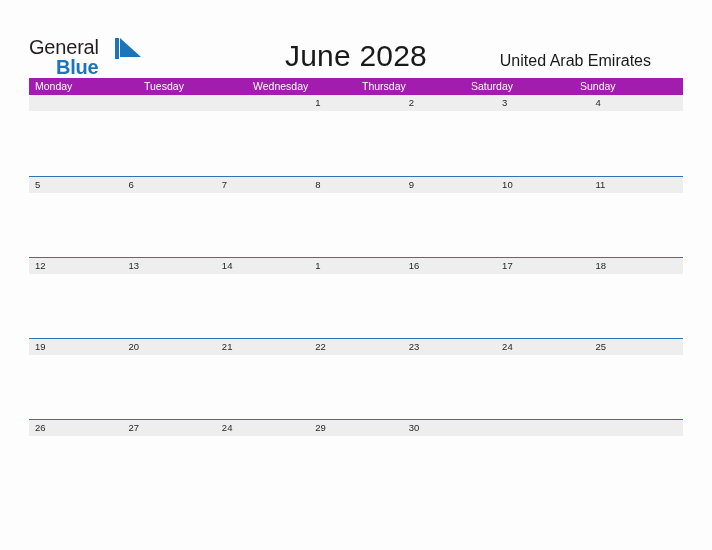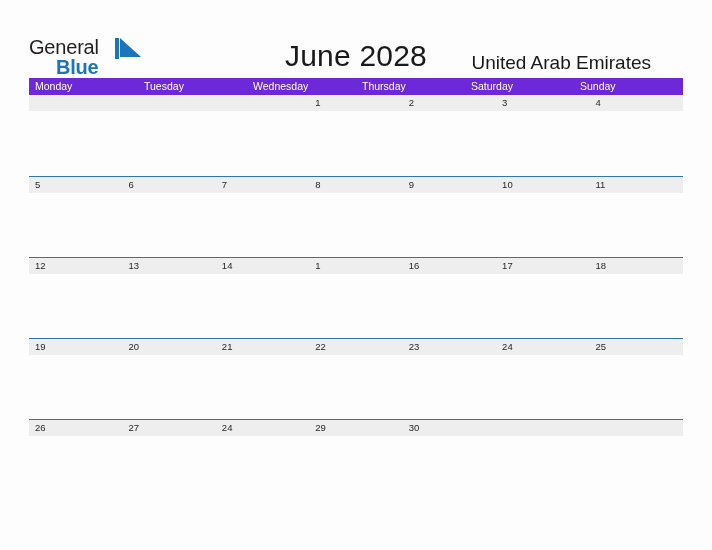--- a/index.html
+++ b/index.html
@@ -77,39 +77,39 @@
     font-size: 30px;
     font-weight: normal;
     color: #1a1a1a;
     letter-spacing: 0.2px;
   }
 
   .region-label {
     position: absolute;
     right: 29px;
     top: 45px;
-    font-size: 19px;
+    font-size: 16px;
     color: #1a1a1a;
     text-align: center;
     white-space: nowrap;
   }
 
   
   .calendar {
     position: absolute;
     left: 29px;
     top: 78px;
     width: 654px;
   }
 
   .week-header {
     display: flex;
     width: 100%;
     height: 17px;
-    background: #6d28d9;
+    background: #a21caf;
   }
   .week-header .dow {
     flex: 1 1 0;
     font-size: 10.5px;
     color: #ffffff;
     line-height: 17px;
     padding-left: 6px;
     box-sizing: border-box;
     white-space: nowrap;
     overflow: hidden;

